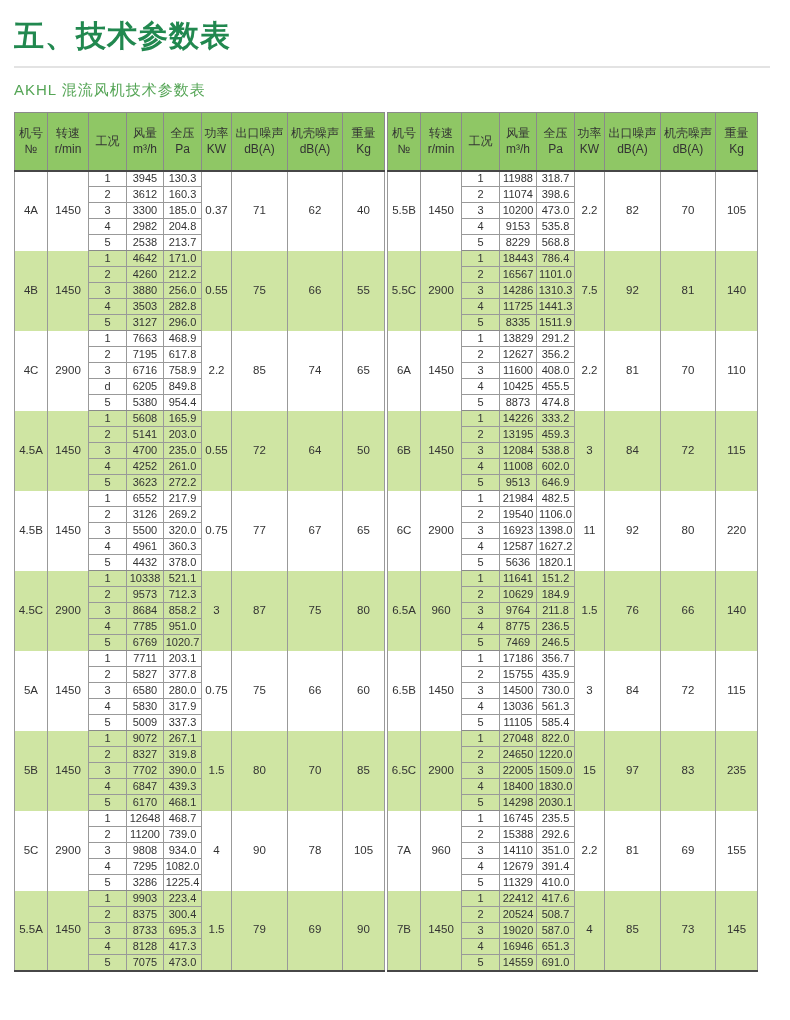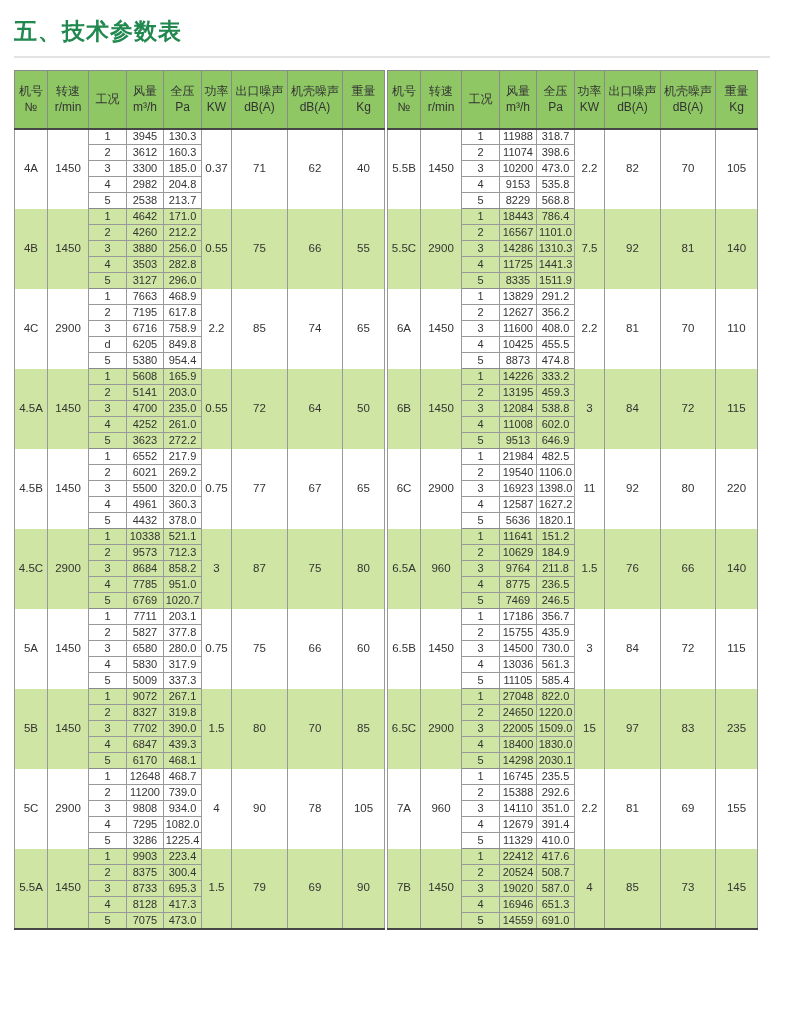--- a/index.html
+++ b/index.html
@@ -15,21 +15,21 @@
   }
   * { margin:0; padding:0; box-sizing:border-box; }
   body {
     width: 790px; min-height: 1020px;
     background: #ffffff;
     font-family: "Liberation Sans", "DejaVu Sans", sans-serif;
     color: var(--text);
   }
   .page { padding: 14px 20px 10px 14px; }
   .page-title {
-    font-size: 23px; font-weight: bold; color: var(--title);
+    font-size: 30px; font-weight: bold; color: var(--title);
     letter-spacing: 1px; margin-top: 2px;
   }
   .divider { border: none; border-top: 2px solid var(--divider); margin: 9px 0 0 0; }
   .subtitle {
     font-size: 15px; color: var(--subtitle); margin-top: 13px; letter-spacing: 1px;
   }
   .tables { display: flex; gap: 2px; margin-top: 12px; }
   table {
     border-collapse: collapse; table-layout: fixed; width: 370px;
     border: 1px solid var(--border_outer);
@@ -57,20 +57,21 @@
   }
   tbody tr.hl td { background: var(--highlight_bg); }
   tbody tr.sec-end td { border-bottom: 1px solid var(--border_outer); }
 </style>
 </head>
 <body>
 
 <div class="page">
   <div class="page-title">五、技术参数表</div>
   <hr class="divider">
+  <div class="subtitle">AKHL 混流风机技术参数表</div>
 
   <div class="tables">
 
     <table>
       <colgroup>
         <col style="width:33px">
           <col style="width:41px">
           <col style="width:38px">
         <col style="width:37px">
           <col style="width:38px">
@@ -231,21 +232,21 @@
             <td class="sub">1</td>
             <td class="sub">6552</td>
             <td class="sub">217.9</td>
             <td class="merged" rowspan="5">0.75</td>
             <td class="merged" rowspan="5">77</td>
             <td class="merged" rowspan="5">67</td>
             <td class="merged" rowspan="5">65</td>
           </tr>
           <tr>
             <td class="sub">2</td>
-            <td class="sub">6021</td>
+            <td class="sub">3126</td>
             <td class="sub">269.2</td>
           </tr>
           <tr>
             <td class="sub">3</td>
             <td class="sub">5500</td>
             <td class="sub">320.0</td>
           </tr>
           <tr>
             <td class="sub">4</td>
             <td class="sub">4961</td>

